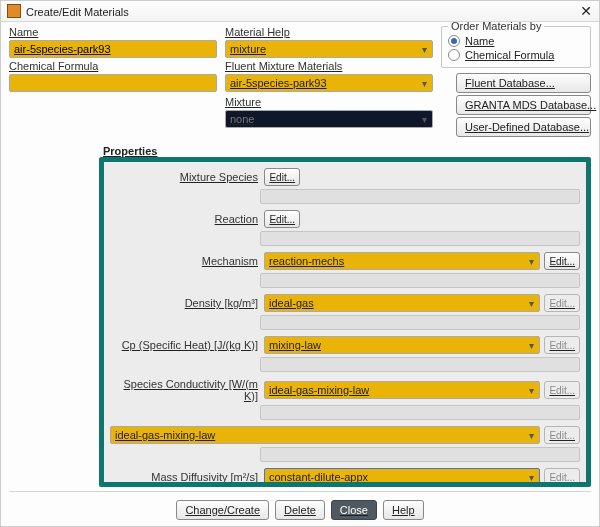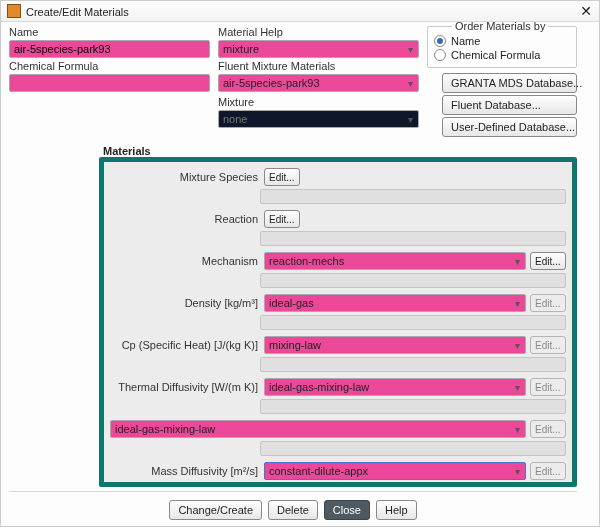--- a/index.html
+++ b/index.html
@@ -2,36 +2,36 @@
 <html><head>
 <meta charset="utf-8">
 <style>
   * { box-sizing: border-box; }
   html, body { margin: 0; padding: 0; font-family: Arial, sans-serif; font-size: 11px; color: #222; background: #fff; }
   .window { width: 600px; height: 527px; border: 1px solid #ccc; background: #fdfdfd; display: flex; flex-direction: column; overflow: hidden; }
   .titlebar { display: flex; align-items: flex-end; padding: 3px 6px; border-bottom: 1px solid #d8d8d8; background: linear-gradient(#fdfdfd,#f3f3f3); }
   .titlebar .icon { width: 14px; height: 14px; background: #e08a2a; border: 1px solid #805010; margin-right: 5px; }
   .titlebar .title { flex: 1; font-size: 11px; }
   .titlebar .close { width: 14px; height: 14px; display: flex; align-items: center; justify-content: center; cursor: pointer; font-size: 14px; line-height: 1; }
-  .body { flex: 1; padding: 4px 22px 0 8px; overflow: hidden; display: flex; flex-direction: column; }
+  .body { flex: 1; padding: 4px 8px 0 8px; overflow: hidden; display: flex; flex-direction: column; text-decoration: underline; }
   .toprow { display: flex; gap: 8px; }
   .col { flex: 1; display: flex; flex-direction: column; gap: 2px; }
   .col-narrow { width: 150px; flex: none; display: flex; flex-direction: column; gap: 2px; }
   label.lbl { font-size: 11px; color: #333; }
-  input.txt, .dd, .dd-dis { width: 100%; height: 18px; border: 1px solid #aaa; background: #ec4899; font-size: 11px; padding: 0 4px; border-radius: 2px; }
+  input.txt, .dd, .dd-dis { width: 100%; height: 18px; border: 1px solid #aaa; background: #eab308; font-size: 11px; padding: 0 4px; border-radius: 2px; }
   .dd, .dd-dis { display: flex; align-items: center; position: relative; }
   .dd::after, .dd-dis::after { content: "▾"; position: absolute; right: 5px; font-size: 10px; color: #555; }
   .dd-dis { background: #0f172a; color: #777; }
   .dd-hl { border: 1px solid #4a74c9; text-align: right; }
   .grpbox { border: 1px solid #c8c8c8; border-radius: 2px; padding: 6px 6px 4px 6px; position: relative; }
-  .grpbox .legend { position: absolute; top: -7px; left: 24px; background: #fdfdfd; padding: 0 3px; font-size: 11px; color: #333; }
+  .grpbox .legend { position: absolute; top: -7px; left: 6px; background: #fdfdfd; padding: 0 3px; font-size: 11px; color: #333; }
   .radio-row { display: flex; align-items: center; gap: 5px; margin: 2px 0; }
   .radio-outer { width: 12px; height: 12px; border: 1px solid #888; border-radius: 50%; display: flex; align-items: center; justify-content: center; background: #fff; }
   .radio-inner { width: 6px; height: 6px; border-radius: 50%; background: #3a66c0; }
-  .btn { height: 20px; border: 1px solid #888; background: linear-gradient(#fefefe,#e7e7e7); border-radius: 3px; padding: 0 8px; font-size: 11px; cursor: pointer; white-space: nowrap; display: inline-flex; align-items: center; justify-content: flex-start; }
+  .btn { height: 20px; border: 1px solid #888; background: linear-gradient(#fefefe,#e7e7e7); border-radius: 3px; padding: 0 8px; font-size: 11px; cursor: pointer; white-space: nowrap; display: inline-flex; align-items: center; justify-content: flex-end; }
   .btn-dark { background: #4f5962; color: #fff; border-color: #3c444c; }
   .btn-side { width: 135px; justify-content: flex-start; }
   .btn-edit { width: 36px; height: 18px; font-size: 10px; padding: 0 4px; }
   .btn-edit-dis { background: #ececec; color: #8a8a8a; border-color: #b5b5b5; cursor: default; }
   .sidebtns { display: flex; flex-direction: column; gap: 2px; margin-top: 3px; align-items: flex-end; }
   .mixture-lbl { color: #888; font-size: 11px; margin-top: 2px; }
 
   .properties { margin-top: 8px; flex: 1; display: flex; flex-direction: column; overflow: hidden; padding: 0 0 0 90px;}
   .props-legend { font-weight: bold; font-size: 11px; padding-left: 4px; }
   .props-body { flex: 1; background: #edecec; border: 5px solid #0f766e; border-radius: 2px; padding: 6px 6px; overflow: hidden; }
@@ -90,34 +90,34 @@
               </div>
             <span>Name</span>
           </div>
           <div class="radio-row">
             <div class="radio-outer"></div>
             <span>Chemical Formula</span>
           </div>
         </div>
         <div class="sidebtns">
           <div class="btn btn-side">
+              <span>Fluent Database...</span>
+            </div>
+          <div class="btn btn-side">
               <span>GRANTA MDS Database...</span>
-            </div>
-          <div class="btn btn-side">
-              <span>Fluent Database...</span>
             </div>
           <div class="btn btn-side">
               <span>User-Defined Database...</span>
             </div>
         </div>
       </div>
     </div>
 
     <div class="properties">
-      <div class="props-legend">Materials</div>
+      <div class="props-legend">Properties</div>
       <div class="props-body">
 
         <div class="prop-row">
           <div class="prop-top">
             <div class="prop-label">Mixture Species</div>
             <div class="btn btn-edit">
                 <span>Edit...</span>
               </div>
           </div>
           <div class="prop-sub">
@@ -182,21 +182,21 @@
               </div>
           </div>
           <div class="prop-sub">
               <div class="spacer"></div>
               <div class="txt-dis"></div>
             </div>
         </div>
 
         <div class="prop-row">
           <div class="prop-top">
-            <div class="prop-label">Thermal Diffusivity [W/(m K)]</div>
+            <div class="prop-label">Species Conductivity [W/(m K)]</div>
             <div class="dd prop-dd">
                 <span>ideal-gas-mixing-law</span>
               </div>
             <div class="btn btn-edit btn-edit-dis">
                 <span>Edit...</span>
               </div>
           </div>
           <div class="prop-sub">
               <div class="spacer"></div>
               <div class="txt-dis"></div>

